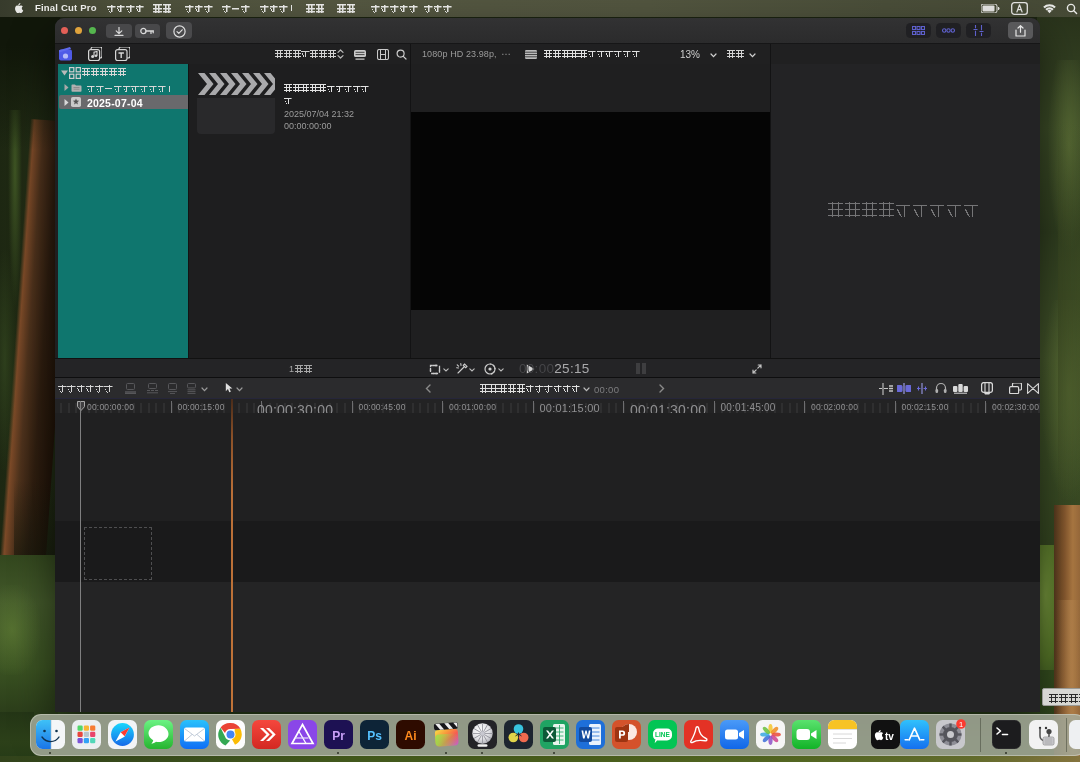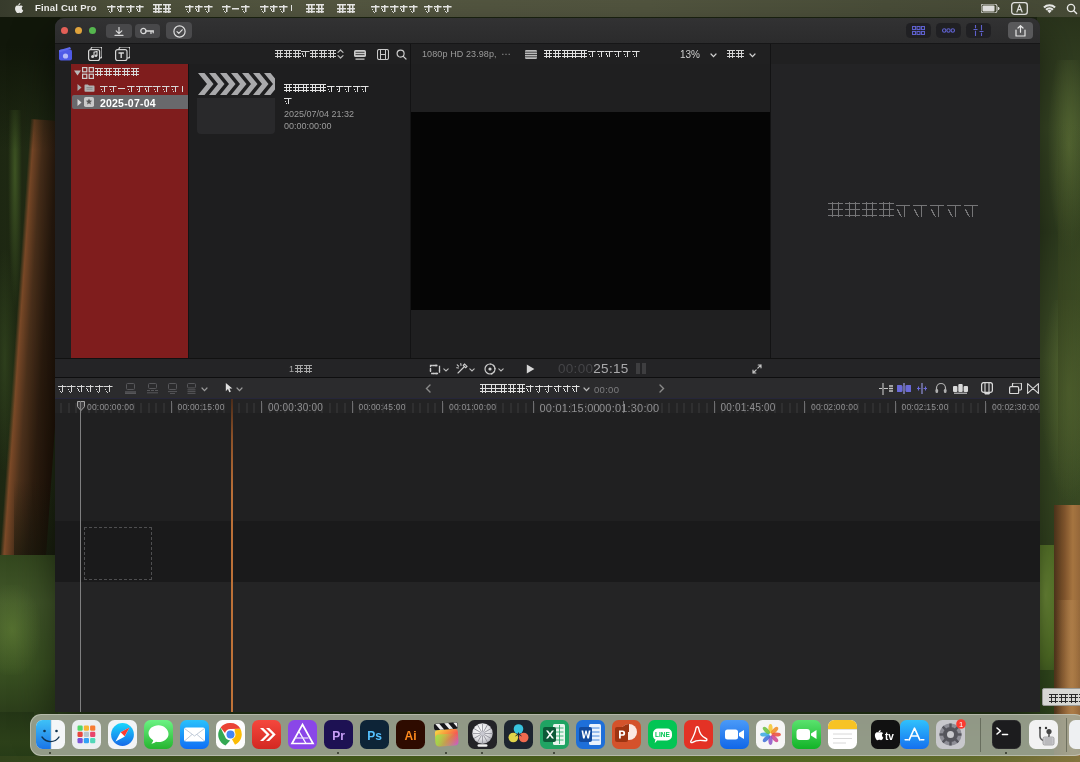--- a/index.html
+++ b/index.html
@@ -234,21 +234,21 @@
       </svg>
     <div class="jp" style="--s:8.2px;--g:.6px;left:672px;top:5.5px;color:#d2d2d2">
         <i class="k"></i>
         <i class="k"></i>
       </div>
     <svg class="ab" style="left:694px;top:8.5px" width="7" height="5" viewBox="0 0 7 5">
         <path d="M1 1l2.5 2.7L6 1" stroke="#cfcfcf" stroke-width="1.2" fill="none" stroke-linecap="round"></path>
       </svg>
   </div>
 
-  <div class="ab" id="sidebar" style="left:16px;top:46px;width:133px;height:294px;background:#7f1d1d">
+  <div class="ab" id="sidebar" style="left:3px;top:46px;width:133px;height:294px;background:#0f766e">
     <svg class="ab" style="left:3px;top:6px" width="7" height="6" viewBox="0 0 7 6">
         <path d="M0 .5h7L3.5 5.5z" fill="#b9b9b9"></path>
       </svg>
     <svg class="ab" style="left:11px;top:2.5px" width="12" height="12" viewBox="0 0 12 12">
         <g fill="none" stroke="#cfcfcf" stroke-width="1.2">
           <rect x=".6" y=".6" width="4.2" height="4.2"></rect>
           <rect x="7.2" y=".6" width="4.2" height="4.2"></rect>
           <rect x=".6" y="7.2" width="4.2" height="4.2"></rect>
           <rect x="7.2" y="7.2" width="4.2" height="4.2"></rect>
         </g>
@@ -363,21 +363,21 @@
         <circle cx="6" cy="6" r="5" fill="none" stroke="#cdcdcd" stroke-width="1.2"></circle>
         <path d="M6 1a5 5 0 0 1 0 10" fill="none" stroke="#cdcdcd" stroke-width="1.2" stroke-dasharray="1.6 1.6"></path>
         <circle cx="6" cy="6" r="1.6" fill="#cdcdcd"></circle>
       </svg>
     <svg class="ab" style="left:443px;top:8.5px" width="6" height="4" viewBox="0 0 6 4">
         <path d="M.8.8 3 3 5.2.8" stroke="#bbb" stroke-width="1.1" fill="none" stroke-linecap="round"></path>
       </svg>
     <svg class="ab" style="left:471px;top:4.5px" width="9" height="10" viewBox="0 0 9 10">
         <path d="M.8.5v9L8.4 5z" fill="#d6d6d6"></path>
       </svg>
-    <div class="ab" style="left:503px;top:2px;font-size:13.5px;letter-spacing:.3px;color:#454548">00:00<span style="color:#a9a9ab">25:15</span></div>
+    <div class="ab" style="left:464px;top:2px;font-size:13.5px;letter-spacing:.3px;color:#454548">00:00<span style="color:#a9a9ab">25:15</span></div>
     <div class="ab" style="left:581px;top:4px;width:4px;height:11px;background:#3e3e40"></div>
     <div class="ab" style="left:587px;top:4px;width:4px;height:11px;background:#3e3e40"></div>
     <svg class="ab" style="left:697px;top:4.5px" width="10" height="10" viewBox="0 0 10 10">
         <path d="M6.2 1h2.8v2.8M3.8 9H1V6.2M9 1 5.8 4.2M1 9l3.2-3.2" stroke="#c2c2c2" stroke-width="1.2" fill="none" stroke-linecap="round"></path>
       </svg>
   </div>
 
   <div class="ab" id="tltb" style="left:0;top:359px;width:985px;height:21px;background:#2b2b2d;border-top:1px solid #0e0e0f">
     <div class="jp" style="--s:8.5px;--g:.8px;left:3px;top:6px;color:#d6d6d6">
         <i class="n"></i>
@@ -488,29 +488,29 @@
         <path d="M.6.6v9.8L11.4.6v9.8z" fill="none" stroke="#d9d9d9" stroke-width="1.1" stroke-linejoin="round"></path>
       </svg>
   </div>
 
   <div class="ab" id="ruler" style="left:0;top:380px;width:985px;height:15px;background:#232324;border-top:1px solid #26263a;overflow:hidden">
     <div class="ab" style="left:0;top:4px;width:985px;height:10px;background:repeating-linear-gradient(90deg,#3a3a3c 0 1px,transparent 1px 7.542px);background-position:25.5px 0"></div>
     <div class="ab" style="left:32.0px;top:3px;color:#8f8f91;font-size:8.5px;letter-spacing:.2px">00:00:00:00</div>
     <div class="ab" style="left:115.5px;top:2px;width:1px;height:12px;background:#6e6e70"></div>
     <div class="ab" style="left:122.5px;top:3px;color:#8f8f91;font-size:8.5px;letter-spacing:.2px">00:00:15:00</div>
     <div class="ab" style="left:206.0px;top:2px;width:1px;height:12px;background:#6e6e70"></div>
-    <div class="ab" style="left:213.0px;top:3px;color:#8f8f91;font-size:10px;letter-spacing:.2px">00:00:30:00</div>
+    <div class="ab" style="left:202px;top:3px;color:#8f8f91;font-size:14px;letter-spacing:.2px">00:00:30:00</div>
     <div class="ab" style="left:296.5px;top:2px;width:1px;height:12px;background:#6e6e70"></div>
     <div class="ab" style="left:303.5px;top:3px;color:#8f8f91;font-size:8.5px;letter-spacing:.2px">00:00:45:00</div>
     <div class="ab" style="left:387.0px;top:2px;width:1px;height:12px;background:#6e6e70"></div>
     <div class="ab" style="left:394.0px;top:3px;color:#8f8f91;font-size:8.5px;letter-spacing:.2px">00:01:00:00</div>
     <div class="ab" style="left:477.5px;top:2px;width:1px;height:12px;background:#6e6e70"></div>
     <div class="ab" style="left:484.5px;top:3px;color:#8f8f91;font-size:11px;letter-spacing:.2px">00:01:15:00</div>
     <div class="ab" style="left:568.0px;top:2px;width:1px;height:12px;background:#6e6e70"></div>
-    <div class="ab" style="left:544px;top:3px;color:#8f8f91;font-size:11px;letter-spacing:.2px">00:01:30:00</div>
+    <div class="ab" style="left:575.0px;top:3px;color:#8f8f91;font-size:14px;letter-spacing:.2px">00:01:30:00</div>
     <div class="ab" style="left:658.5px;top:2px;width:1px;height:12px;background:#6e6e70"></div>
     <div class="ab" style="left:665.5px;top:3px;color:#8f8f91;font-size:10px;letter-spacing:.2px">00:01:45:00</div>
     <div class="ab" style="left:749.0px;top:2px;width:1px;height:12px;background:#6e6e70"></div>
     <div class="ab" style="left:756.0px;top:3px;color:#8f8f91;font-size:8.5px;letter-spacing:.2px">00:02:00:00</div>
     <div class="ab" style="left:839.5px;top:2px;width:1px;height:12px;background:#6e6e70"></div>
     <div class="ab" style="left:846.5px;top:3px;color:#8f8f91;font-size:8.5px;letter-spacing:.2px">00:02:15:00</div>
     <div class="ab" style="left:930.0px;top:2px;width:1px;height:12px;background:#6e6e70"></div>
     <div class="ab" style="left:937.0px;top:3px;color:#8f8f91;font-size:8.5px;letter-spacing:.2px">00:02:30:00</div>
     <svg class="ab" style="left:21.5px;top:2px" width="8" height="10" viewBox="0 0 8 10">
         <path d="M.5.5h7v5.2L4 9.5.5 5.7z" fill="#403f41" stroke="#a8a8a8" stroke-width="1"></path>

